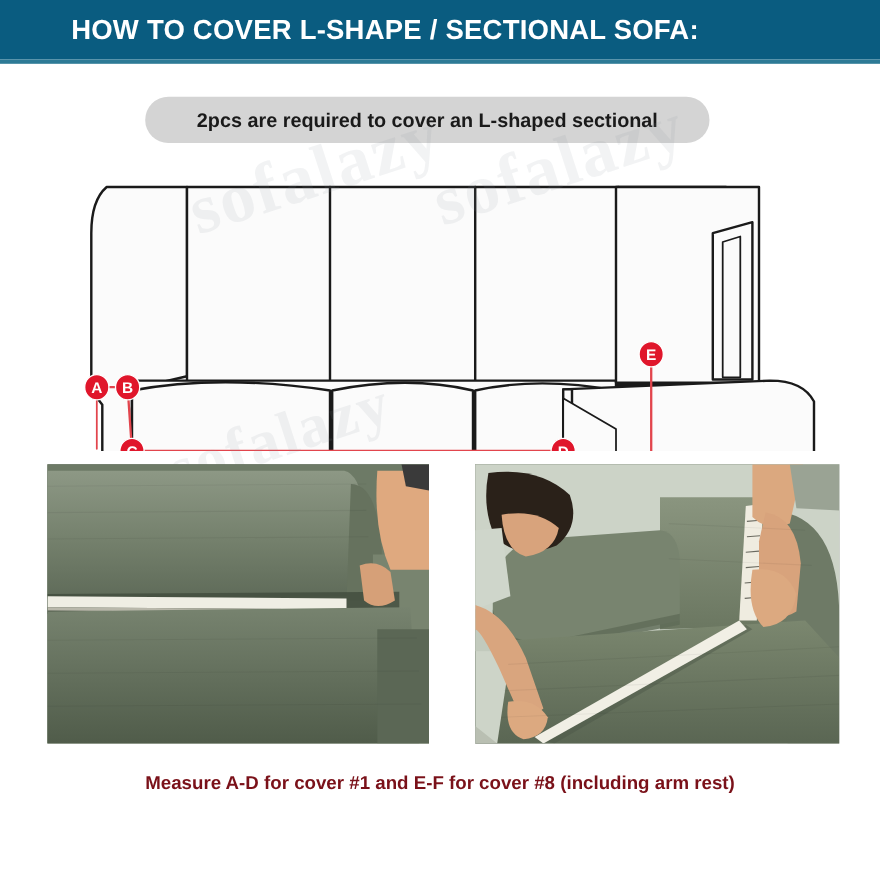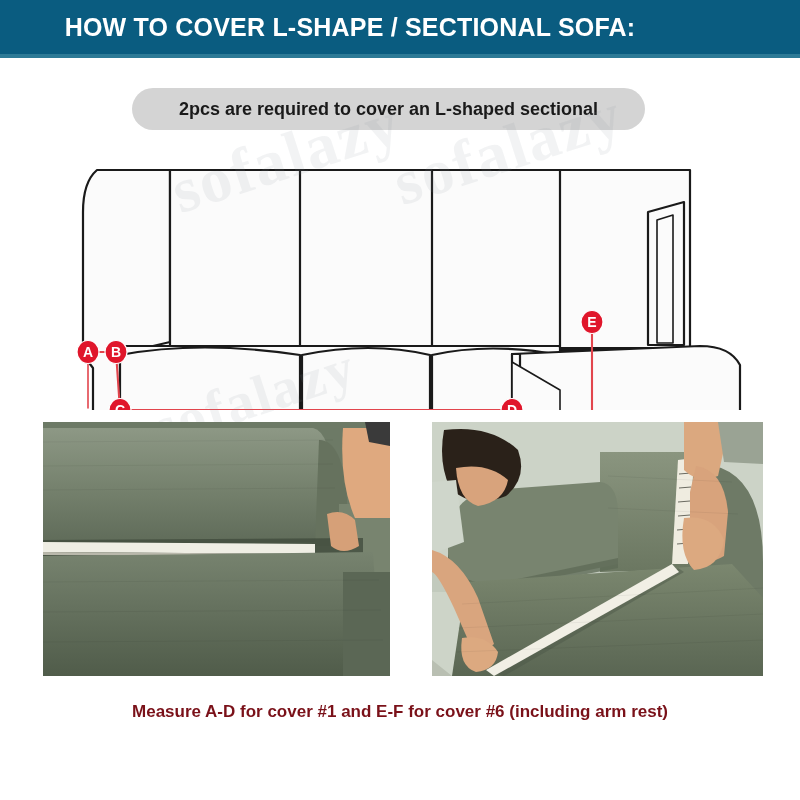--- a/index.html
+++ b/index.html
@@ -327,15 +327,15 @@
       <g stroke="#000000" stroke-opacity="0.05" stroke-width="1">
         <line x1="30" y1="182" x2="331" y2="166"></line>
         <line x1="26" y1="206" x2="331" y2="192"></line>
         <line x1="24" y1="230" x2="331" y2="218"></line>
         <line x1="176" y1="54" x2="300" y2="60"></line>
         <line x1="176" y1="86" x2="306" y2="92"></line>
       </g>
     </svg>
   </div>
 
-  <div class="caption">Measure A-D for cover #1 and E-F for cover #6 (including arm rest)</div>
+  <div class="caption">Measure A-D for cover #1 and E-F for cover #8 (including arm rest)</div>
 
 </div>
 
 </body></html>

